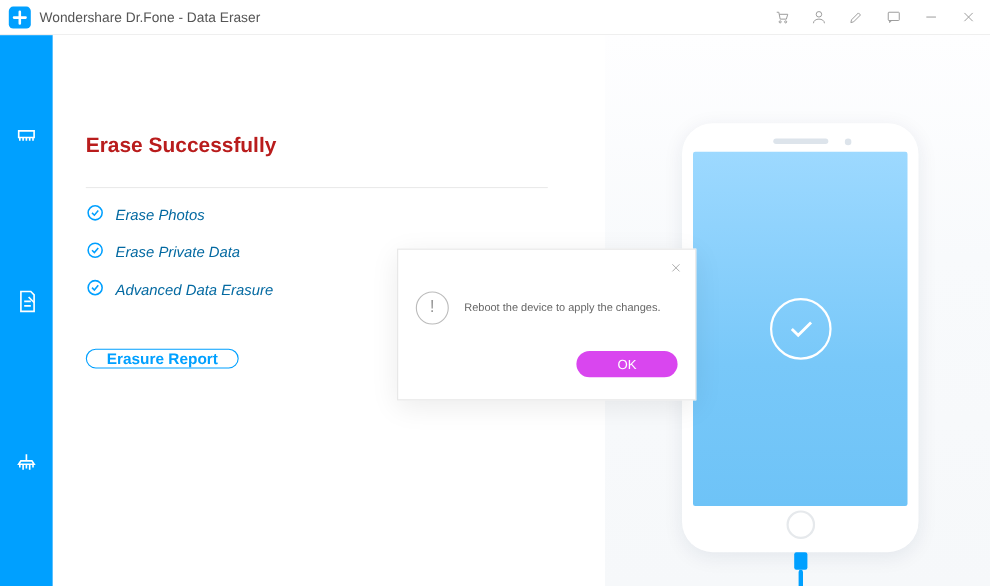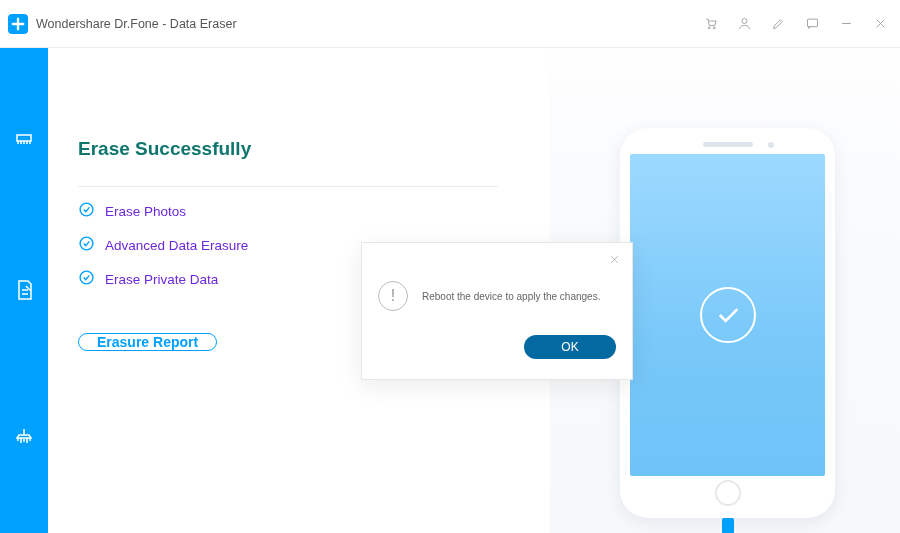--- a/index.html
+++ b/index.html
@@ -1,53 +1,53 @@
 <!DOCTYPE html>
 <html><head>
 <meta charset="utf-8">
 <style>
   * { box-sizing: border-box; margin: 0; padding: 0; font-family: -apple-system, BlinkMacSystemFont, "Segoe UI", Arial, sans-serif; }
   body { width: 900px; height: 533px; background: #fff; overflow: hidden; position: relative; }
-  .titlebar { height: 48px; display: flex; align-items: center; padding: 0 12px 0 8px; border-bottom: 1px solid #eee; }
+  .titlebar { height: 32px; display: flex; align-items: center; padding: 0 12px 0 8px; border-bottom: 1px solid #eee; }
   .logo { width: 20px; height: 20px; background: #00a0ff; border-radius: 4px; display:flex; align-items:center; justify-content:center; margin-right: 8px;}
   .logo svg { width: 14px; height: 14px; }
   .title { font-size: 12.5px; color: #555; flex: 1; }
   .tb-icons { display: flex; gap: 18px; align-items:center; }
   .tb-icons span { width: 16px; height:16px; display:flex; align-items:center; justify-content:center; color:#888; }
   .tb-icons svg { width:15px; height:15px; stroke:#999; fill:none; stroke-width:1.4; }
   .main { display: flex; height: calc(100% - 32px); }
   .sidebar { width: 48px; background: #00a0ff; display: flex; flex-direction: column; align-items: center; padding-top: 80px; gap: 120px; }
   .sidebar .sb-item { width:28px; height:28px; display:flex; align-items:center; justify-content:center; }
   .sidebar svg { stroke: #fff; fill:none; stroke-width:1.5; width:24px; height:24px; }
   .content { flex:1; position: relative; background: #fff; }
   .left-area { position:absolute; left:30px; top:90px; width:420px; }
   .items-block { border-top:1px solid #fff; } 
   .items-block::before { content:''; display:block; height:1px; background:#eaeaea; margin: 25px 0 12px 0; width:100%; }
-  .heading { color:#0f766e; font-weight:700; font-size:19px; }
-  .item { display:flex; align-items:center; gap:10px; margin: 14px 0; color:#6d28d9; font-size:13.5px; }
+  .heading { color:#b91c1c; font-weight:700; font-size:19px; }
+  .item { display:flex; align-items:center; gap:10px; margin: 14px 0; color:#0369a1; font-size:13.5px;font-style:italic; }
   .item svg { width:17px; height:17px; stroke:#00a0ff; fill:none; stroke-width:2; }
   .report-btn { display:inline-block; margin-top:30px; border:1.5px solid #00a0ff; color:#00a0ff; font-weight:700; font-size:14px; padding:0 18px; border-radius:22px; background:#fff; }
   .phone-panel { position:absolute; right:0; top:0; bottom:0; width:350px; background:linear-gradient(180deg,#fefeff 0%,#f8fafc 40%,#f6f8fa 100%); }
   .phone { position:absolute; left:70px; top:80px; width:215px; height:390px; background:#fff; border-radius:28px; box-shadow:0 4px 18px rgba(0,40,80,.08); padding:10px; }
   .notch { position:absolute; top:14px; left:50%; transform:translateX(-50%); width:50px; height:5px; background:#dde4eb; border-radius:3px; }
   .earp { position:absolute; top:14px; left:calc(50% + 40px); width:6px; height:6px; background:#dde4eb; border-radius:50%; }
   .screen { position:absolute; top:26px; bottom:42px; left:10px; right:10px; border-radius:2px; background:linear-gradient(180deg,#9dd9ff 0%,#78c8f9 60%,#6ec3f7 100%); display:flex; align-items:center; justify-content:center; }
   .screen .check-circle { width:56px; height:56px; border:2px solid #fff; border-radius:50%; display:flex; align-items:center; justify-content:center; }
   .screen .check-circle svg { width:28px; height:28px; stroke:#fff; fill:none; stroke-width:2.2; }
   .home-btn { position:absolute; bottom:12px; left:50%; transform:translateX(-50%); width:26px; height:26px; border:2px solid #e6e9ec; border-radius:50%; }
   .cable { position:absolute; left:calc(70px + 108px - 9px); top:470px; width:18px; height:70px; }
   .cable .plug { width:12px; height:16px; background:#00a0ff; border-radius:2px; margin:0 auto; }
   .cable .wire { width:4px; height:60px; background:#00a0ff; margin:0 auto; border-radius:2px; }
   .dialog { position:absolute; left:313px; top:194px; width:272px; background:#fff; border:1px solid #e6e6e6; box-shadow:0 6px 24px rgba(0,0,0,.08); padding:16px; }
   .dialog .close { position:absolute; right:10px; top:8px; width:16px; height:16px; color:#999; display:flex; align-items:center; justify-content:center; }
   .dialog .close svg { width:13px; height:13px; stroke:#aaa; stroke-width:1.6; }
   .dialog .body { display:flex; align-items:center; gap:14px; margin-top:22px; }
   .dialog .warn { width:30px; height:30px; border-radius:50%; border:1.5px solid #bbb; display:flex; align-items:center; justify-content:center; color:#999; font-size:16px; flex-shrink:0;}
   .dialog .msg { font-size:10px; color:#666; }
-  .dialog .ok { display:block; margin:24px 0 4px auto; width:92px; height:24px; background:#0369a1; color:#fff; border:none; border-radius:12px; font-size:12px; }
+  .dialog .ok { display:block; margin:24px 0 4px auto; width:92px; height:24px; background:#d946ef; color:#fff; border:none; border-radius:12px; font-size:12px; }
 </style>
 </head>
 <body>
 
 <div class="titlebar">
   <div class="logo">
     <svg viewBox="0 0 24 24">
         <path d="M12 3v18M3 12h18" stroke="#fff" stroke-width="4" stroke-linecap="round"></path>
       </svg>
   </div>
@@ -123,28 +123,28 @@
                 <circle cx="12" cy="12" r="9"></circle>
                 <path d="M8 12l3 3 5-6"></path>
               </svg></span>
           <span>Erase Photos</span>
         </div>
         <div class="item">
           <span><svg viewBox="0 0 24 24">
                 <circle cx="12" cy="12" r="9"></circle>
                 <path d="M8 12l3 3 5-6"></path>
               </svg></span>
-          <span>Advanced Data Erasure</span>
+          <span>Erase Private Data</span>
         </div>
         <div class="item">
           <span><svg viewBox="0 0 24 24">
                 <circle cx="12" cy="12" r="9"></circle>
                 <path d="M8 12l3 3 5-6"></path>
               </svg></span>
-          <span>Erase Private Data</span>
+          <span>Advanced Data Erasure</span>
         </div>
       </div>
       <button class="report-btn">Erasure Report</button>
     </div>
 
     <div class="phone-panel">
       <div class="phone">
         <div class="notch"></div>
           <div class="earp"></div>
         <div class="screen">

